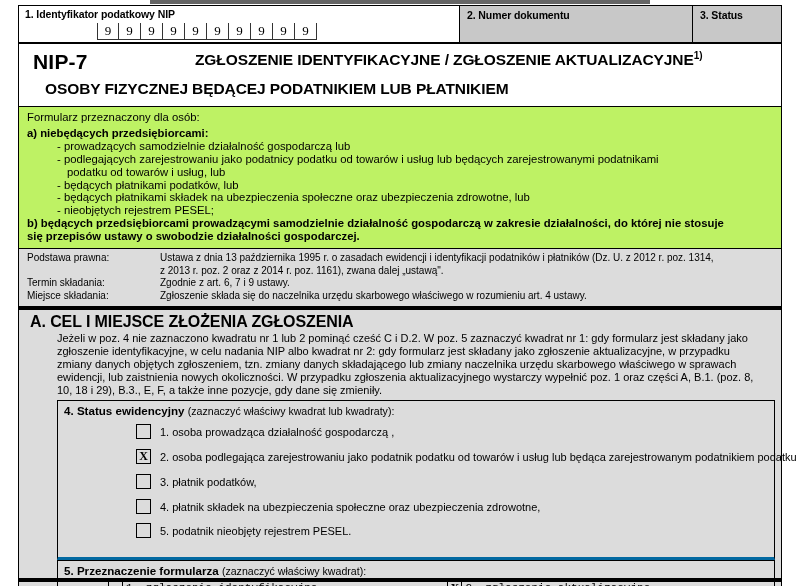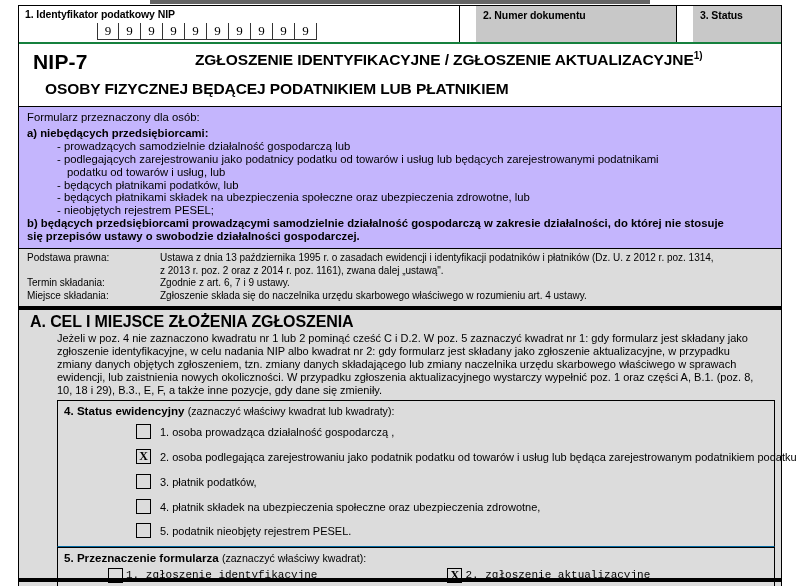--- a/index.html
+++ b/index.html
@@ -36,22 +36,21 @@
     left: 18px; top: 5px;
     width: 764px;
     border: 1px solid #000;
     background: #fff;
   }
 
   
   .hdr-row {
     display: flex;
     height: 38px;
-    border-bottom: 2px solid #15803d;
-    gap: 16px;
+    border-bottom: 2px solid #000000;
   }
   .hdr-nip {
     position: relative;
     flex: 0 0 441px;
     border-right: 1px solid #000;
     background: #fff;
     padding: 2px 0 0 6px;
   }
   .hdr-doc {
     flex: 1 1 auto;
@@ -118,21 +117,21 @@
   .sup { font-size: 10px; vertical-align: super; font-weight: bold; }
   .title-line2 {
     font-size: 15.5px;
     font-weight: bold;
     letter-spacing: -0.1px;
     padding: 6px 0 0 26px;
   }
 
   
   .intro {
-    background: #c4b5fd;
+    background: #bef264;
     border-bottom: 1px solid #000;
     padding: 4px 8px 5px 8px;
     font-size: 11.3px;
     line-height: 12.9px;
   }
   .intro .b { font-weight: bold; }
   .intro .row { white-space: nowrap; }
   .intro .ind1 { padding-left: 30px; }
   .intro .ind2 { padding-left: 40px; }
   .intro .gap { height: 3px; }
@@ -200,21 +199,21 @@
     line-height: 12px;
     text-align: center;
     font-family: "Liberation Serif", serif;
   }
   .cb-text {
     font-size: 11px;
     padding-left: 9px;
     white-space: nowrap;
   }
 
-  .sect4-box { border-bottom: 1px solid #0369a1; padding-bottom: 4px; }
+  .sect4-box { border-bottom: 3px solid #0369a1; padding-bottom: 15px; }
 
   .sect5-box { border-bottom: 1px solid #000; }
   .sect5-row {
     display: flex;
     align-items: center;
     padding: 0 0 4px 50px;
     height: 22px;
   }
   .sect5-row .cb-text { padding-left: 3px; font-family: Liberation Mono, monospace; }
   .sect5-spacer { width: 130px; flex: 0 0 130px; }

